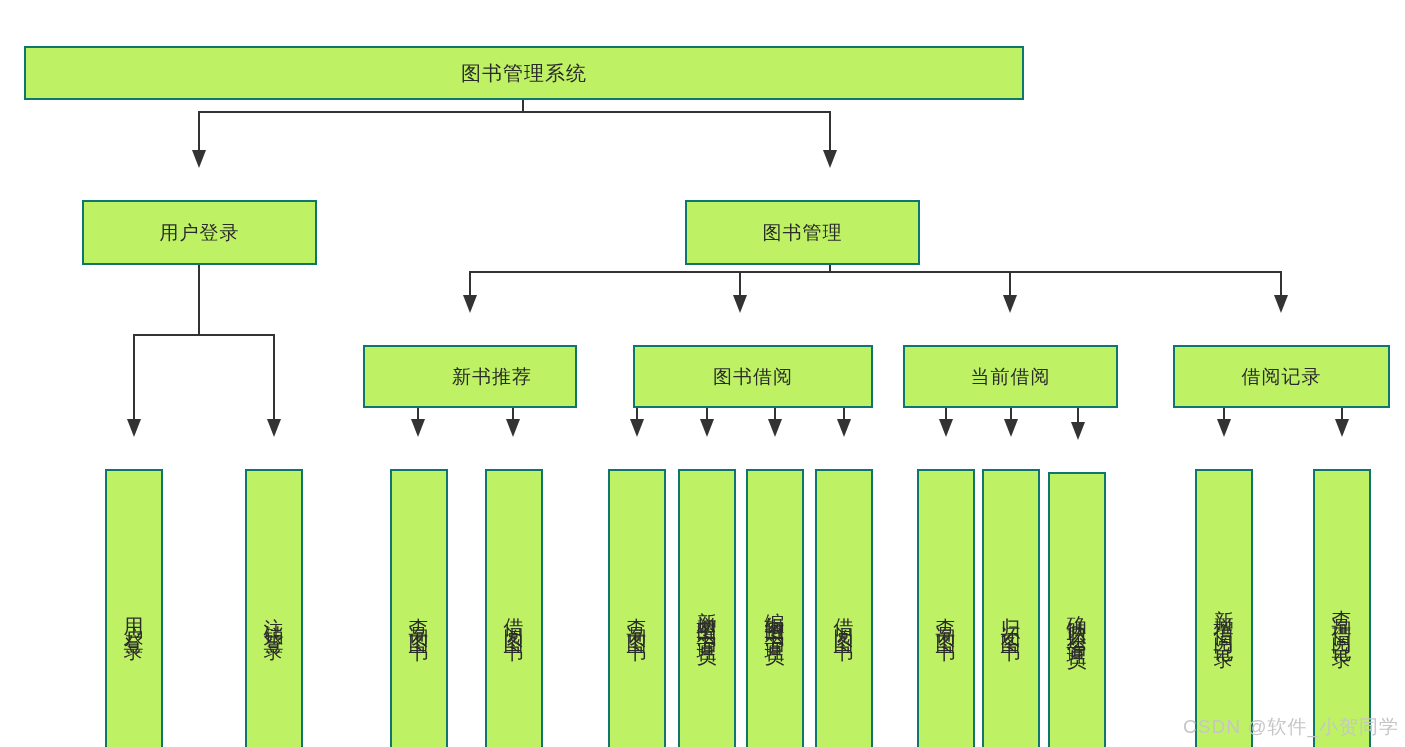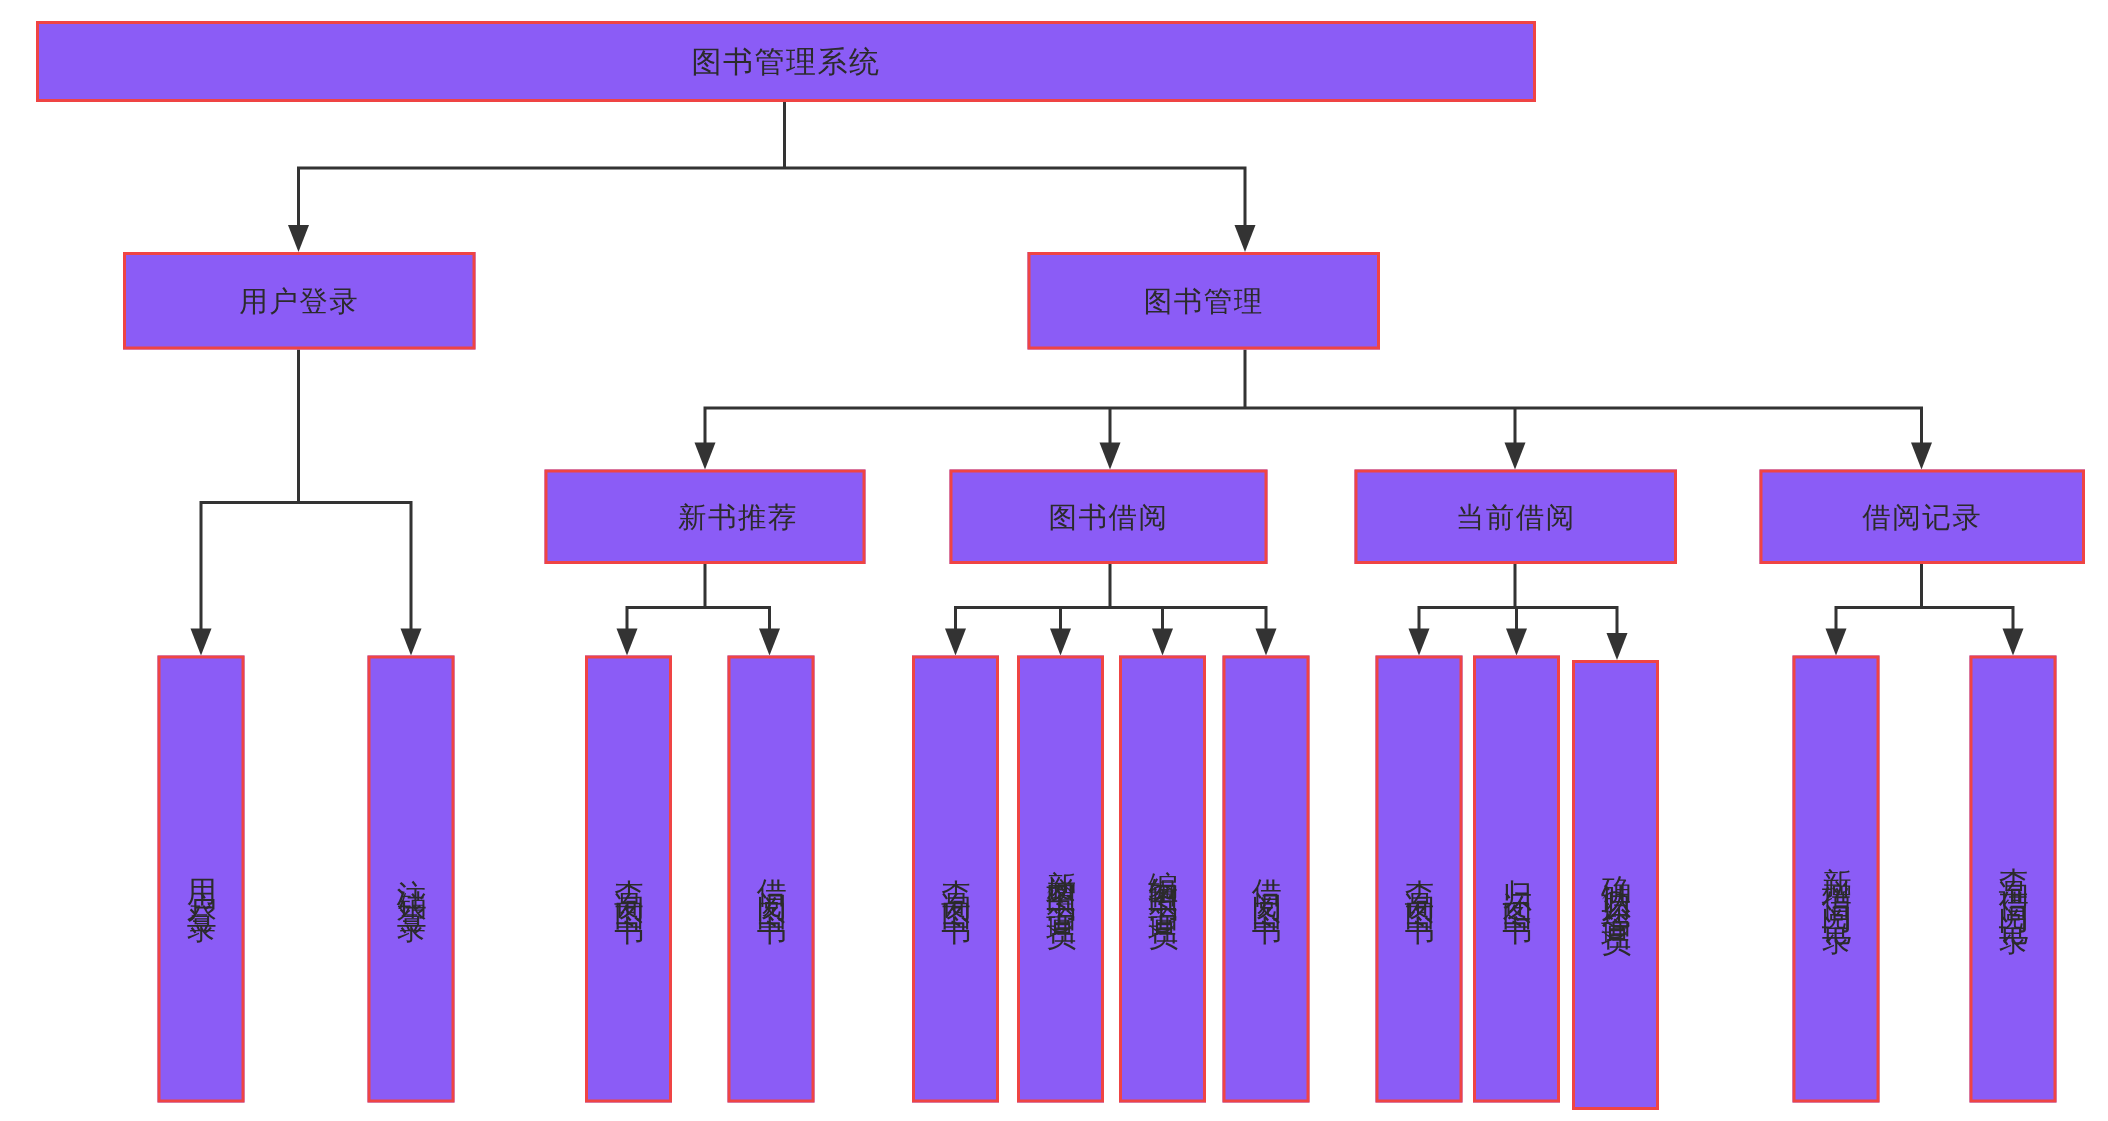--- a/index.html
+++ b/index.html
@@ -17,46 +17,47 @@
   }
   .wires {
     position: absolute;
     left: 0; top: 0;
     width: 1405px; height: 747px;
     z-index: 1;
   }
   .node {
     position: absolute;
     box-sizing: border-box;
-    background: #8b5cf6;
-    border: 2px solid #ef4444;
+    background: #bef264;
+    border: 2px solid #0f766e;
     color: #2b2b2b;
     display: flex;
     align-items: center;
     justify-content: center;
     z-index: 2;
+    margin-top: 32px;
   }
   .hbox {
     font-size: 19px;
     letter-spacing: 1px;
     white-space: nowrap;
   }
   .vbox {
     writing-mode: vertical-rl;
     text-orientation: mixed;
     font-size: 20px;
     letter-spacing: 8px;
     line-height: 1;
   }
   
   .n-root           { left: 24px;   top: 14px;  width: 1000px; height: 54px; font-size: 20px; }
   .n-user-login     { left: 82px;   top: 168px; width: 235px;  height: 65px; }
   .n-book-mgmt      { left: 685px;  top: 168px; width: 235px;  height: 65px; }
   .n-new-book       { left: 363px;  top: 313px; width: 214px;  height: 63px; padding-left: 44px; }
-  .n-book-borrow    { left: 633px;  top: 313px; width: 212px;  height: 63px; }
+  .n-book-borrow    { left: 633px;  top: 313px; width: 240px;  height: 63px; }
   .n-current-borrow { left: 903px;  top: 313px; width: 215px;  height: 63px; }
   .n-borrow-records { left: 1173px; top: 313px; width: 217px;  height: 63px; }
   .leaf             { top: 437px;   width: 58px; height: 298px; }
   .l-user-login     { left: 105px; }
   .l-logout         { left: 245px; }
   .l-nb-query       { left: 390px; }
   .l-nb-borrow      { left: 485px; }
   .l-bb-query       { left: 608px; }
   .l-bb-add         { left: 678px; letter-spacing: 5px; }
   .l-bb-edit        { left: 746px; letter-spacing: 5px; }
@@ -146,13 +147,14 @@
   <div class="node vbox leaf l-bb-edit">编辑图书（管理员）</div>
   <div class="node vbox leaf l-bb-borrow">借阅图书</div>
 
   <div class="node vbox leaf l-cb-query">查询图书</div>
   <div class="node vbox leaf l-cb-return">归还图书</div>
   <div class="node vbox leaf l-cb-confirm">确认归还（管理员）</div>
 
   <div class="node vbox leaf l-br-add">新增借阅记录</div>
   <div class="node vbox leaf l-br-query">查询借阅记录</div>
 
+  <div class="watermark">CSDN @软件_小贺同学</div>
 </div>
 
 </body></html>

